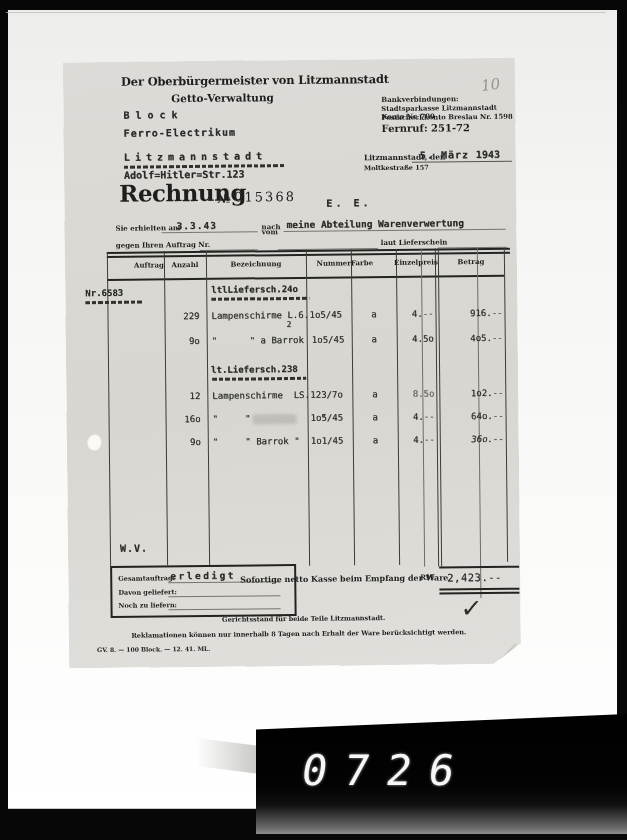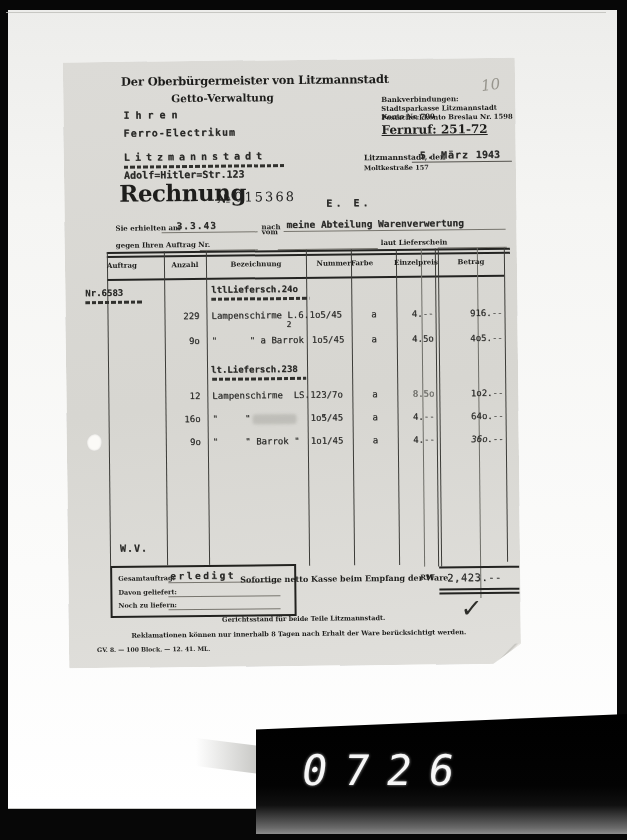--- a/index.html
+++ b/index.html
@@ -56,34 +56,34 @@
 
   <div class="abs backdrop"></div>
   <div class="abs edgeline"></div>
 
   <div class="abs paper">
 
     <div class="abs hand" style="left:418px;top:18px;font-size:15px;transform:rotate(-6deg);">10</div>
 
     <div class="abs goth" style="left:58px;top:13px;font-size:11.5px;letter-spacing:-0.2px;">Der Oberbürgermeister von Litzmannstadt</div>
     <div class="abs goth" style="left:108px;top:31px;font-size:10.5px;">Getto-Verwaltung</div>
-    <div class="abs type" style="left:60px;top:48px;font-size:10px;font-weight:bold;letter-spacing:6px;">Ihren</div>
+    <div class="abs type" style="left:60px;top:48px;font-size:10px;font-weight:bold;letter-spacing:6px;">Block</div>
     <div class="abs type" style="left:60px;top:66px;font-size:10px;font-weight:bold;letter-spacing:1px;">Ferro-Electrikum</div>
     <div class="abs type" style="left:60px;top:90px;font-size:10px;font-weight:bold;letter-spacing:5px;">Litzmannstadt</div>
     <div class="dash" style="left:60px;top:104px;width:162px;"></div>
     <div class="abs type" style="left:60px;top:108px;font-size:10px;font-weight:bold;">Adolf=Hitler=Str.123</div>
 
     <div class="abs goth" style="left:55px;top:118px;font-size:23px;letter-spacing:-0.5px;">Rechnung</div>
     <div class="abs goth" style="left:153px;top:131px;font-size:12px;">№</div>
     <div class="abs" style="left:170px;top:129px;font-size:13px;font-family:'DejaVu Serif',serif;letter-spacing:2px;color:#222;">015368</div>
 
     <div class="abs goth" style="left:318px;top:36px;font-size:7px;">Bankverbindungen:</div>
     <div class="abs goth" style="left:318px;top:46px;font-size:6.8px;font-weight:600;">Stadtsparkasse Litzmannstadt Konto Nr. 700</div>
     <div class="abs goth" style="left:318px;top:55px;font-size:6.8px;font-weight:600;">Postscheckkonto Breslau Nr. 1598</div>
-    <div class="abs goth" style="left:318px;top:64px;font-size:12px;font-weight:600;text-decoration:underline;">Fernruf: 251-72</div>
+    <div class="abs goth" style="left:318px;top:64px;font-size:10px;font-weight:600;">Fernruf: 251-72</div>
 
     <div class="abs goth" style="left:300px;top:94px;font-size:7.5px;">Litzmannstadt, den</div>
     <div class="abs type" style="left:356px;top:91px;font-size:10px;font-weight:bold;letter-spacing:1px;">5. März</div>
     <div class="abs type" style="left:412px;top:91px;font-size:10px;font-weight:bold;">1943</div>
     <div class="uline" style="left:348px;top:103px;width:100px;background:#55534e;"></div>
     <div class="abs goth" style="left:300px;top:105px;font-size:6.5px;">Moltkestraße 157</div>
 
     <div class="abs type" style="left:262px;top:138px;font-size:10px;font-weight:bold;letter-spacing:3px;">E. E.</div>
 
     <div class="abs goth" style="left:51px;top:162px;font-size:7px;">Sie erhielten am</div>
@@ -110,21 +110,21 @@
     <div class="vline" style="left:141px;top:190px;height:314px;"></div>
     <div class="vline" style="left:241px;top:190px;height:316px;"></div>
     <div class="vline" style="left:286px;top:190px;height:316px;"></div>
     <div class="vline" style="left:331px;top:190px;height:316px;"></div>
     <div class="vthin" style="left:356px;top:190px;height:318px;"></div>
     <div class="vline" style="left:370px;top:190px;height:318px;"></div>
     <div class="vline" style="left:373px;top:190px;height:318px;"></div>
     <div class="vthin" style="left:412px;top:190px;height:350px;"></div>
     <div class="vline" style="left:439px;top:190px;height:314px;"></div>
 
-    <div class="abs goth" style="left:42px;top:199px;width:57px;font-size:7px;text-align:left;">Auftrag</div>
+    <div class="abs goth" style="left:42px;top:199px;width:57px;font-size:7px;text-align:right;">Auftrag</div>
     <div class="abs goth" style="left:99px;top:199px;width:42px;font-size:7px;text-align:center;">Anzahl</div>
     <div class="abs goth" style="left:141px;top:199px;width:100px;font-size:7px;text-align:center;">Bezeichnung</div>
     <div class="abs goth" style="left:241px;top:199px;width:45px;font-size:7px;text-align:right;">Nummer</div>
     <div class="abs goth" style="left:286px;top:199px;width:45px;font-size:7px;text-align:left;">Farbe</div>
     <div class="abs goth" style="left:329px;top:199px;width:44px;font-size:7px;text-align:center;">Einzelpreis</div>
     <div class="abs goth" style="left:373px;top:199px;width:66px;font-size:7px;text-align:center;">Betrag</div>
 
     <div class="abs type" style="left:20px;top:226px;font-size:9px;font-weight:bold;">Nr.6583</div>
     <div class="dash" style="left:20px;top:239px;width:58px;"></div>
 

